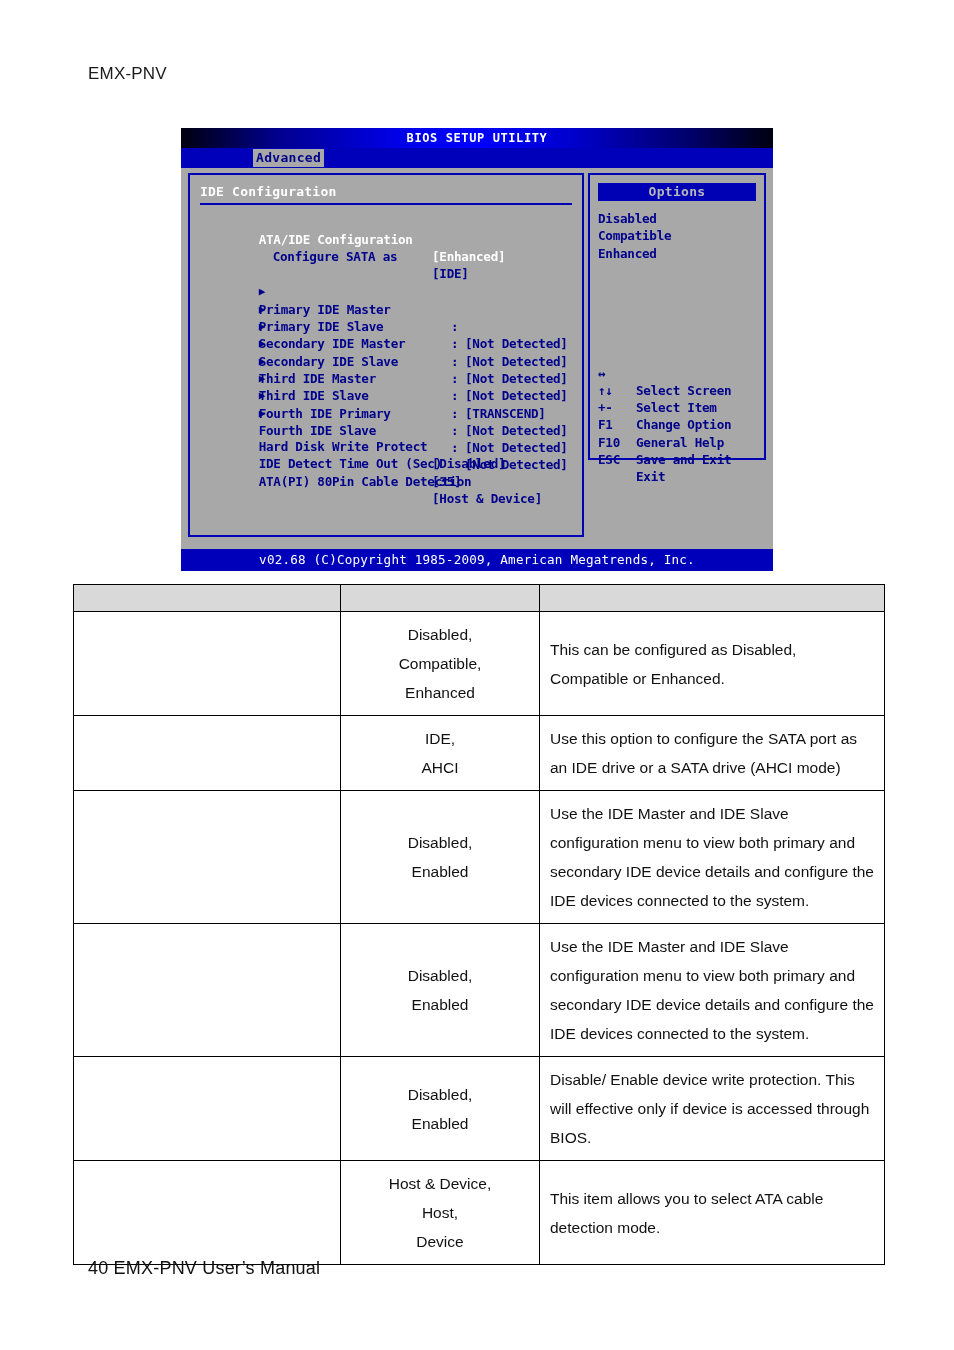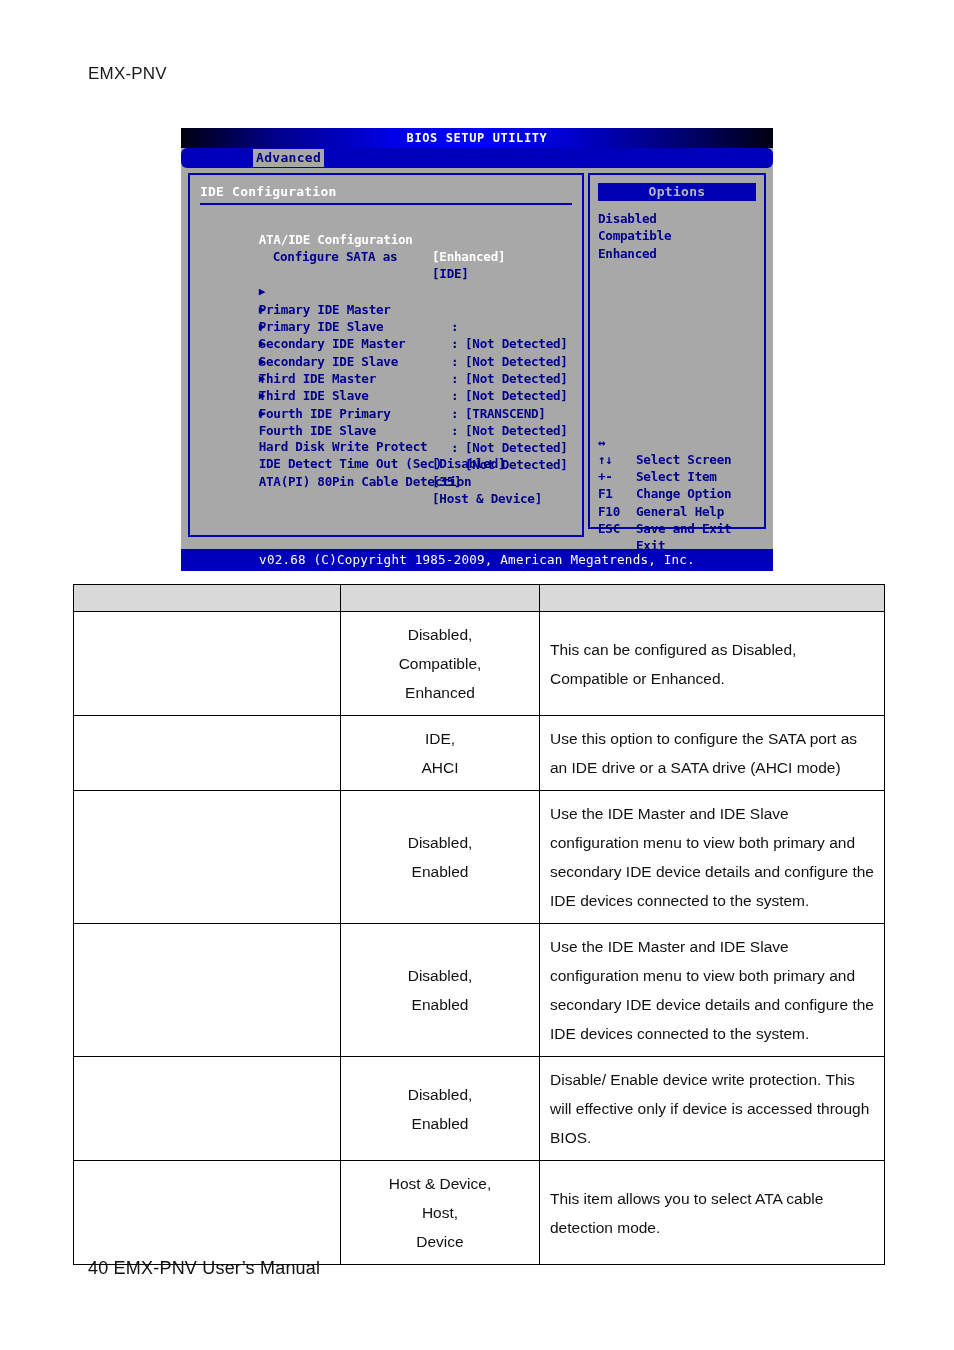--- a/index.html
+++ b/index.html
@@ -60,21 +60,20 @@
     font-weight: bold;
     line-height: 20px;
     font-size: 12px;
     letter-spacing: 0.6px;
   }
 
   .bios-menubar {
     position: relative;
     height: 20px;
     background: #0000bb;
-    border-radius: 6px;
   }
   .bios-tab {
     position: absolute;
     left: 72px;
     top: 1px;
     height: 18px;
     line-height: 18px;
     padding: 0 3px;
     background: #a8a8a8;
     color: #00008a;
@@ -99,21 +98,21 @@
     height: 364px;
     border: 2px solid #0000b4;
     box-sizing: border-box;
     padding: 8px 10px;
   }
   .panel-right {
     position: absolute;
     left: 407px;
     top: 5px;
     width: 178px;
-    height: 356px;
+    height: 287px;
     border: 2px solid #0000b4;
     box-sizing: border-box;
     padding: 8px 8px;
   }
 
   .sec-title {
     color: #ffffff;
     font-weight: bold;
     font-size: 13px;
     letter-spacing: 0.2px;

